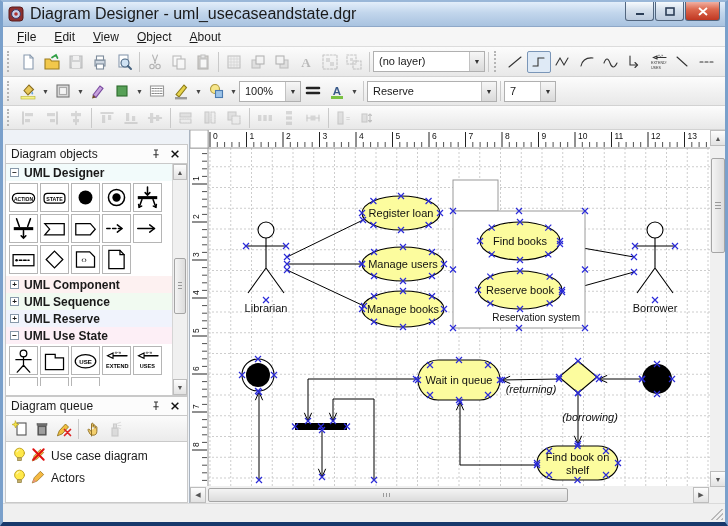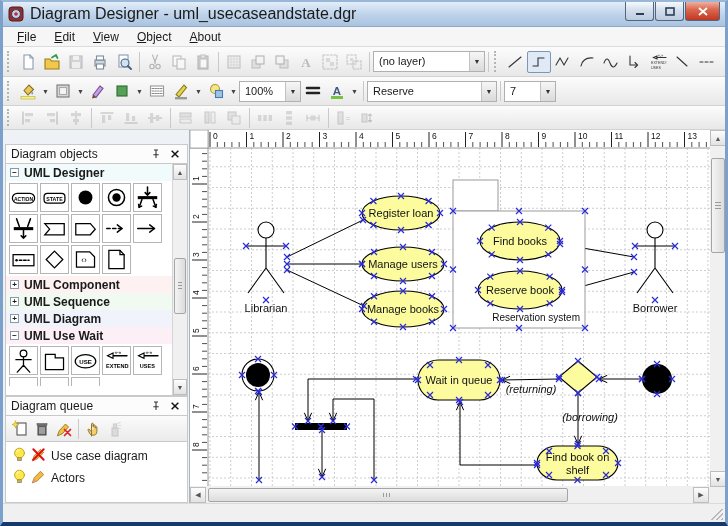--- a/index.html
+++ b/index.html
@@ -549,25 +549,25 @@
           <div class="sect-h" style="background: rgb(253, 241, 241);">
             <span class="pm">+</span>
             <span>UML Component</span>
           </div>
           <div class="sect-h" style="background: rgb(241, 250, 241);">
             <span class="pm">+</span>
             <span>UML Sequence</span>
           </div>
           <div class="sect-h" style="background: rgb(240, 243, 252);">
             <span class="pm">+</span>
-            <span>UML Diagram</span>
+            <span>UML Reserve</span>
           </div>
           <div class="sect-h" style="background: rgb(253, 239, 246);">
             <span class="pm">−</span>
-            <span>UML Use Wait</span>
+            <span>UML Use State</span>
           </div>
           <div class="shape-rows">
             <div class="sbtn">
               <svg viewBox="0 0 18 18" fill="none" stroke-width="1.1" stroke-linecap="round">
                 <circle cx="9" cy="4" r="2.4" fill="#fff" stroke="#000" stroke-width=".9"></circle>
                 <path d="M9 6.4v6M3.5 8.4h11M9 12.4l-4.5 5M9 12.4l4.5 5" stroke="#000" stroke-width=".9"></path>
               </svg>
             </div>
             <div class="sbtn">
               <svg viewBox="0 0 18 18" fill="none" stroke-width="1.1" stroke-linecap="round">

